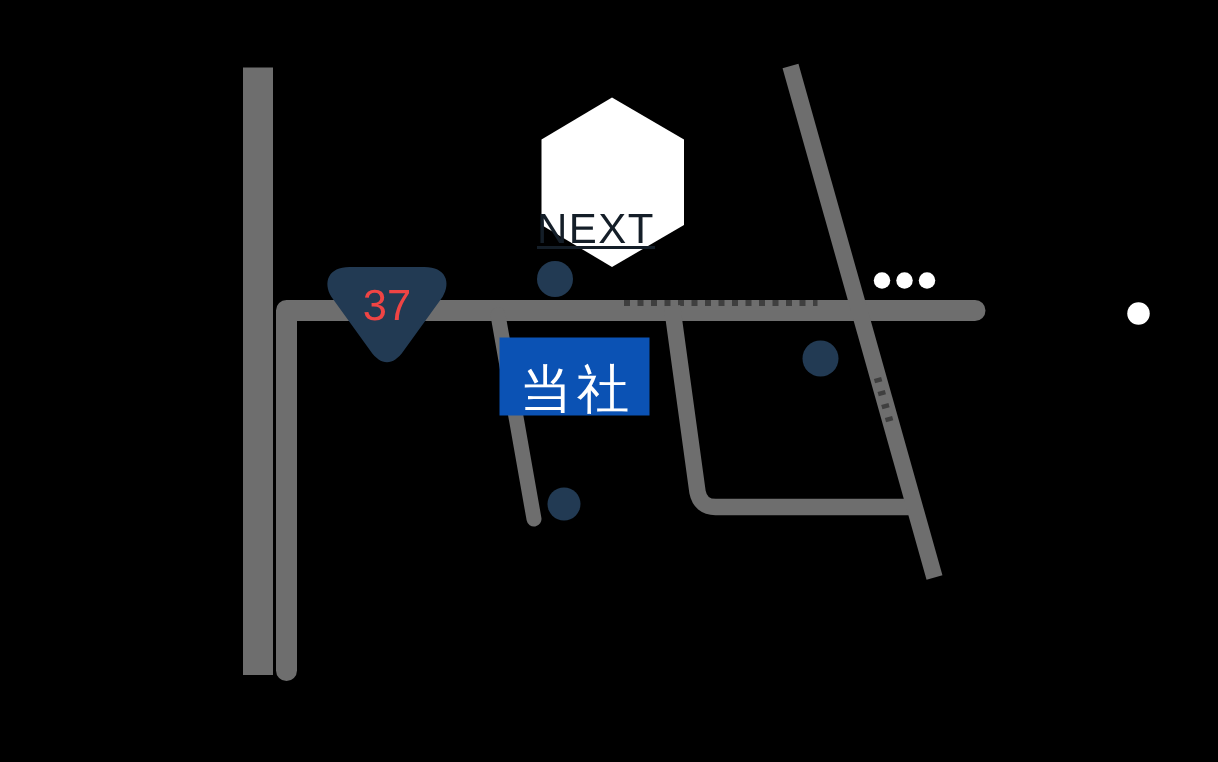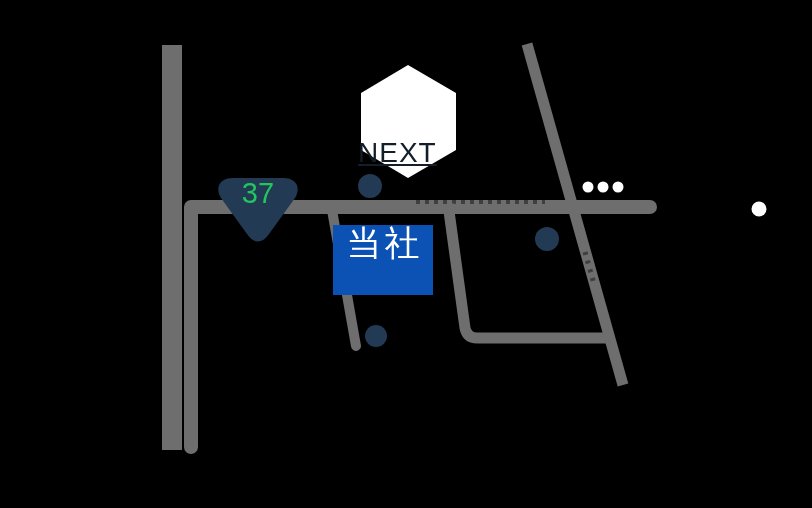--- a/index.html
+++ b/index.html
@@ -30,36 +30,36 @@
     left: 358px;
     top: 139px;
     font-size: 28px;
     line-height: 28px;
     letter-spacing: 1px;
     color: #141e28;
     text-decoration: underline;
   }
   .route-number {
     left: 228px;
-    top: 178px;
+    top: 189px;
     width: 60px;
     text-align: center;
     font-size: 29px;
     line-height: 30px;
-    color: #22c55e;
+    color: #ef4444;
   }
   .company-box {
     position: absolute;
     left: 333px;
     top: 225px;
     width: 100px;
-    height: 70px;
+    height: 52px;
     background: #0b52b4;
     display: flex;
-    align-items: flex-start;
+    align-items: flex-end;
     justify-content: center;
   }
   .company-label {
     color: #ffffff;
     font-size: 35px;
     letter-spacing: 3px;
     text-indent: 3px;
     line-height: 1;
   }
 </style>

